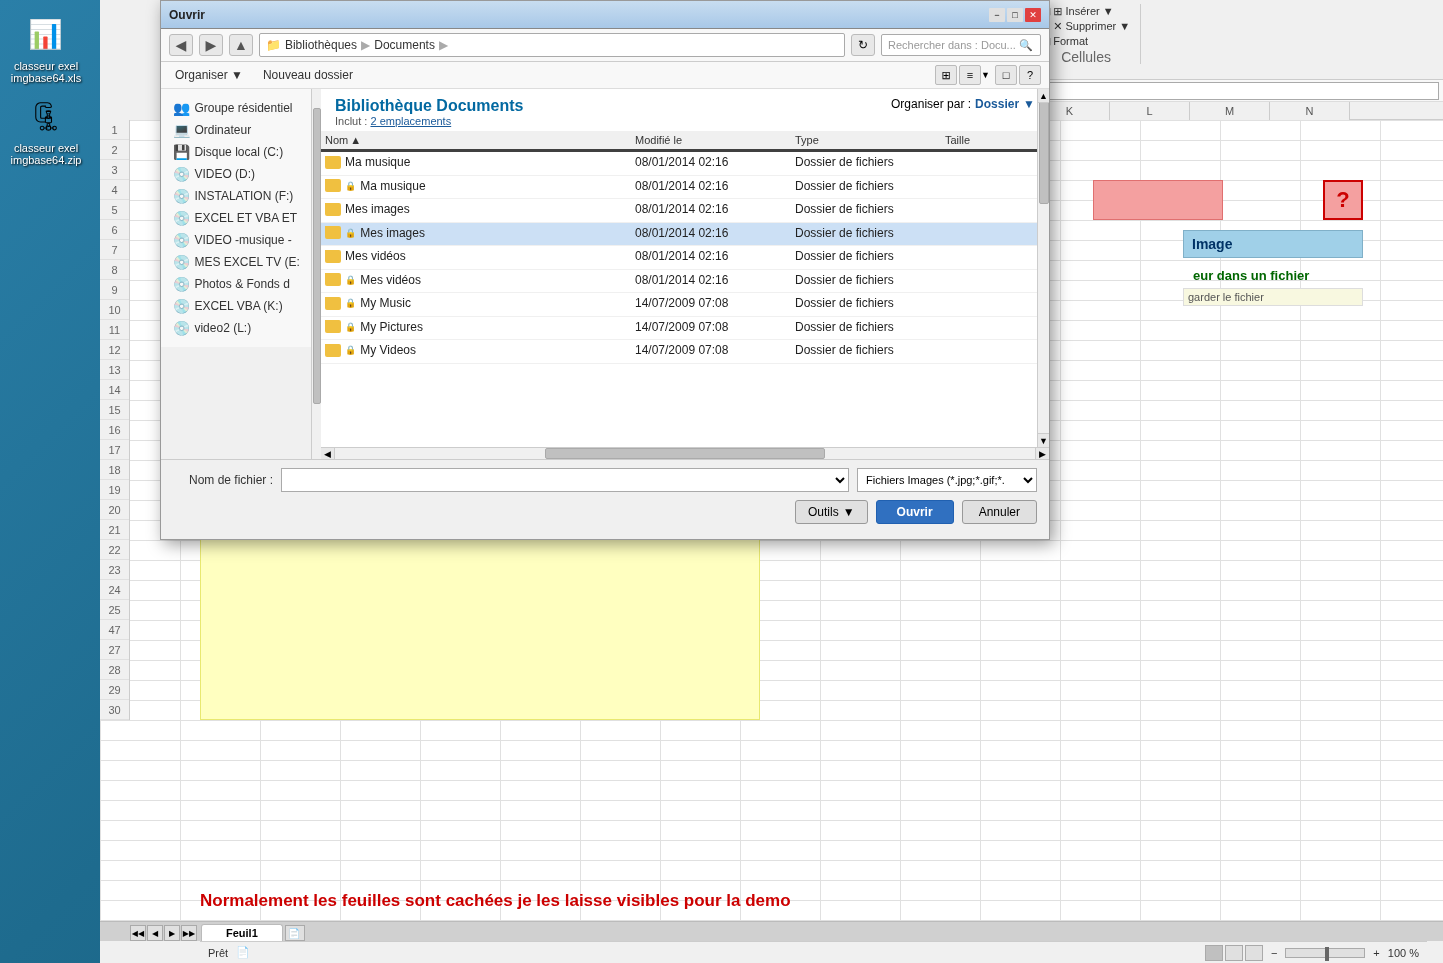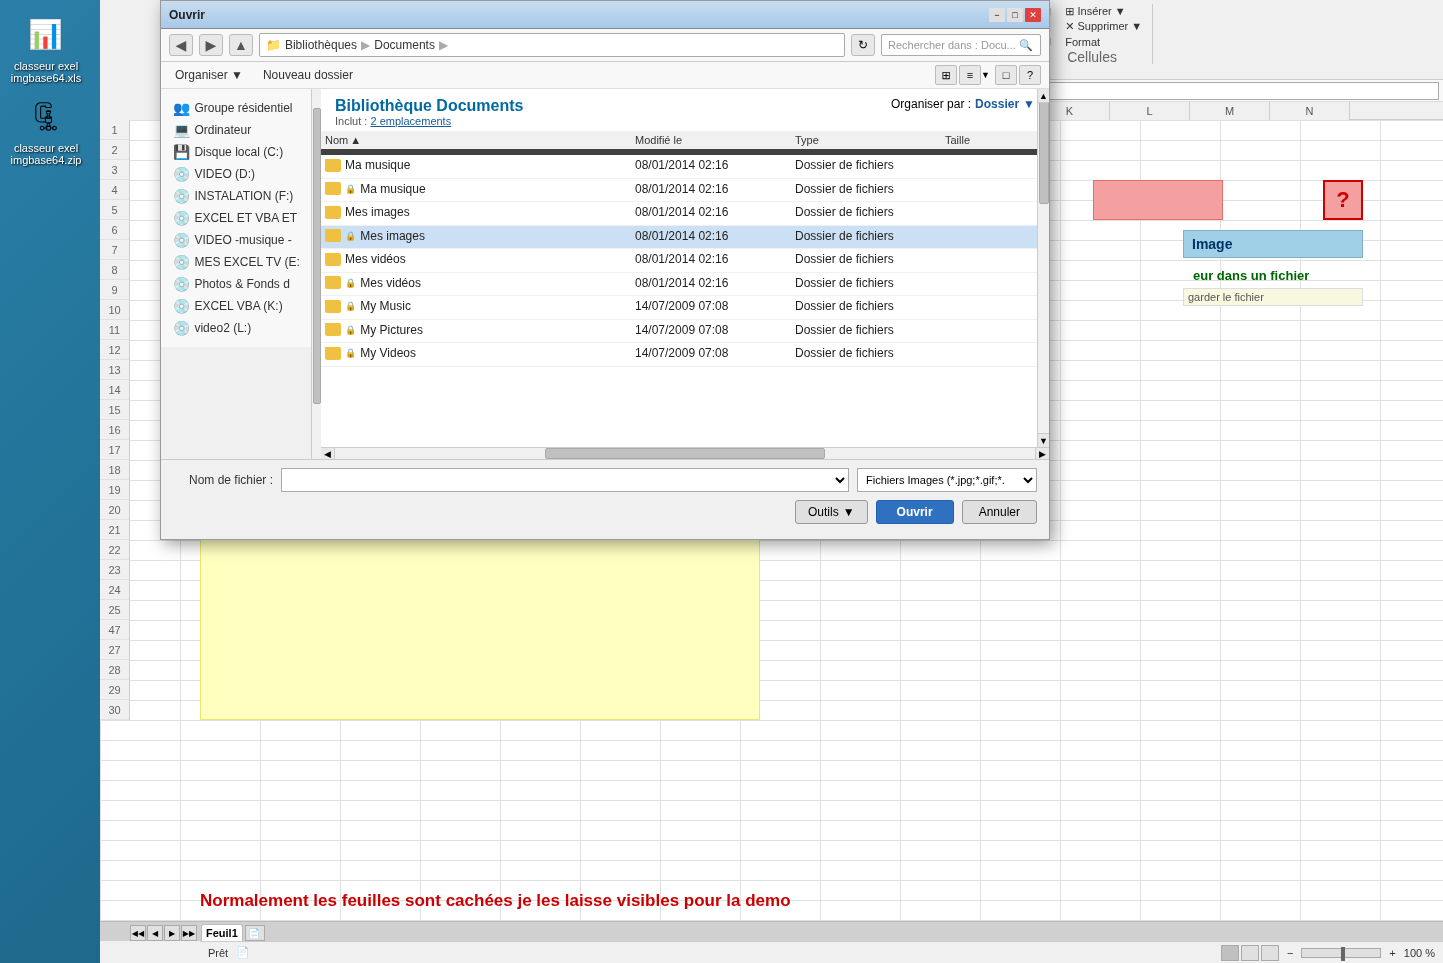--- a/index.html
+++ b/index.html
@@ -69,21 +69,21 @@
       font-size: 11px;
       color: #666;
       border-bottom: 1px solid #e0e0e0;
     }
 
     
     .excel-statusbar {
       position: absolute;
       bottom: 0;
       left: 100px;
-      right: 0;
+      right: 16px;
       height: 22px;
       background: #f0f0f0;
       border-top: 1px solid #ccc;
       display: flex;
       align-items: center;
       padding: 0 8px;
       font-size: 11px;
       color: #333;
     }
 
@@ -91,21 +91,21 @@
       margin-left: auto;
       display: flex;
       align-items: center;
       gap: 8px;
     }
 
     .sheet-tab {
       background: #e0e0e0;
       border: 1px solid #bbb;
       border-bottom: none;
-      padding: 2px 4px;
+      padding: 2px 24px;
       font-size: 11px;
       cursor: pointer;
       border-radius: 3px 3px 0 0;
     }
     .sheet-tab.active {
       background: white;
       font-weight: bold;
     }
 
     
@@ -287,21 +287,21 @@
     .dialog-nav-icon {
       font-size: 14px;
     }
 
     
     .dialog-table-header {
       display: grid;
       grid-template-columns: 1fr 160px 150px 100px;
       padding: 3px 4px;
       background: #f0f0f0;
-      border-bottom: 6px solid #404040;
+      border-bottom: 3px solid #404040;
       font-size: 11px;
       color: #333;
       cursor: pointer;
     }
 
     .dialog-table-header-cell {
       display: flex;
       align-items: center;
       gap: 2px;
     }
@@ -502,22 +502,22 @@
       border-right: 1px solid #ccc;
       height: 60px;
       justify-content: space-between;
     }
     .ribbon-group-name {
       font-size: 14px;
       color: #666;
     }
     .ribbon-small-btn {
       display: flex;
-      align-items: flex-end;
-      gap: 14px;
+      align-items: flex-start;
+      gap: 2px;
       cursor: pointer;
       padding: 1px 4px;
       border-radius: 2px;
       font-size: 11px;
       color: #333;
       white-space: nowrap;
     }
 
     .window-controls {
       display: flex;

